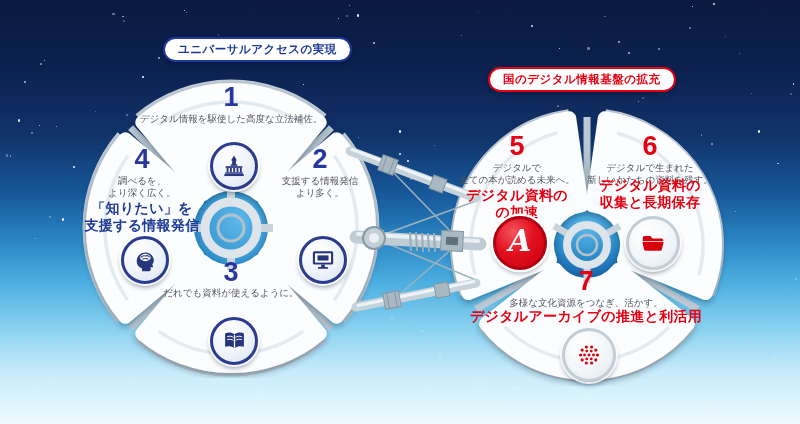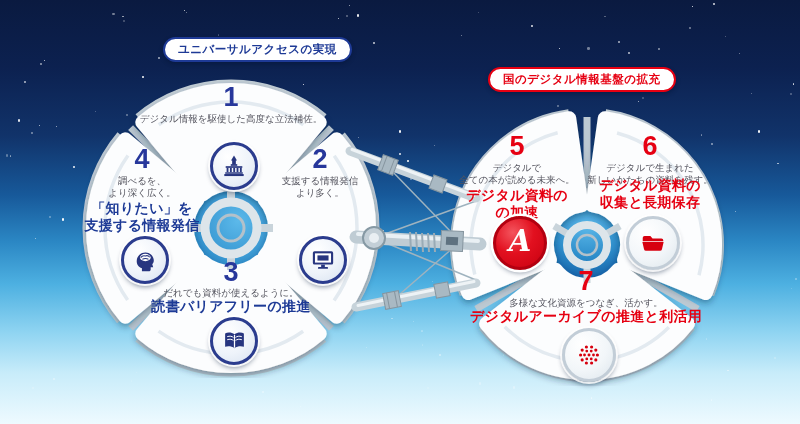--- a/index.html
+++ b/index.html
@@ -350,21 +350,20 @@
       <rect x="2" y="3.5" width="22" height="14.5" rx="1.8"></rect>
       <rect x="4.3" y="5.8" width="17.4" height="10" fill="#fff"></rect>
       <rect x="7" y="8" width="12" height="5.6"></rect>
       <rect x="11" y="18" width="4" height="2.6"></rect>
         <rect x="7.5" y="20.6" width="11" height="2" rx="1"></rect>
     </svg>
   </div>
 
   <div class="seg-num num-blue" style="left:231px;top:259px">3</div>
   <div class="seg-desc" style="left:231px;top:287px;width:175px">だれでも資料が使えるように。</div>
-  <div class="seg-title title-blue" style="left:231px;top:298px;width:190px">読書バリアフリーの推進</div>
   <div class="badge badge-blue" style="left:210px;top:317px">
     <svg width="25" height="25" viewBox="0 0 28 28">
       <path fill="currentColor" d="M14 6 C11 3.5 6 3.5 3.5 5 V20 C6 18.8 11 19 14 21.5 C17 19 22 18.8 24.5 20 V5 C22 3.5 17 3.5 14 6 Z"></path>
       <line x1="14" y1="6.5" x2="14" y2="21" stroke="#fff" stroke-width="1.4"></line>
       <path d="M5.8 8.6 C8.6 7.6 11.4 8.1 12.8 9.5 M15.2 9.5 C16.6 8.1 19.4 7.6 22.2 8.6 M5.8 12 C8.6 11 11.4 11.5 12.8 12.9 M15.2 12.9 C16.6 11.5 19.4 11 22.2 12" stroke="#fff" stroke-width="1.1" fill="none"></path>
     </svg>
   </div>
 
   <div class="seg-num num-blue" style="left:142px;top:146px">4</div>
   <div class="seg-desc" style="left:142px;top:175px;width:110px">調べるを、

